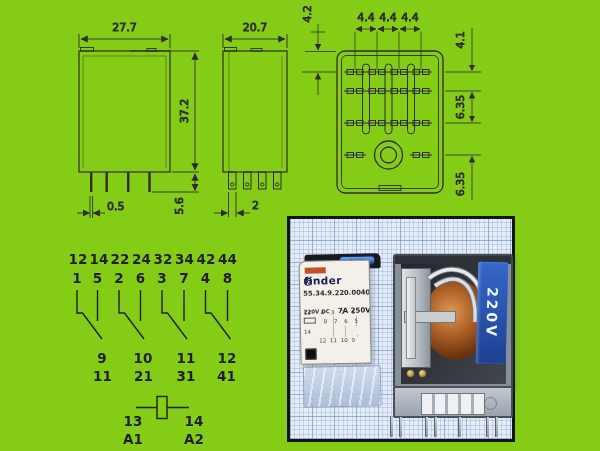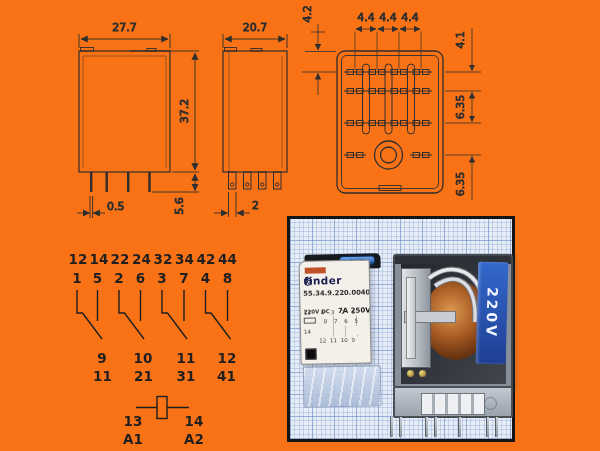--- a/index.html
+++ b/index.html
@@ -1,16 +1,16 @@
 <!DOCTYPE html>
 <html><head>
 <meta charset="utf-8">
 <style>
   html,body{margin:0;padding:0;background:#fff;}
-  #app{position:relative;width:600px;height:451px;background:#f97316;overflow:hidden;
+  #app{position:relative;width:600px;height:451px;background:#84cc16;overflow:hidden;
        font-family:"DejaVu Sans","Liberation Sans",sans-serif;}
   svg.art{position:absolute;left:0;top:0;}
   .dimtxt{font:11px "DejaVu Sans",sans-serif;fill:#2e2e2e;}
   .schtxt{font:600 13.5px "DejaVu Sans",sans-serif;fill:#1f1f1f;}
 
   
   .photo{position:absolute;left:287px;top:216px;width:228px;height:226px;
     box-sizing:border-box;border:3px solid #141414;background-color:#e7edf7;
     background-image:
       repeating-linear-gradient(0deg, rgba(110,145,200,.55) 0 1px, transparent 1px 22px),

